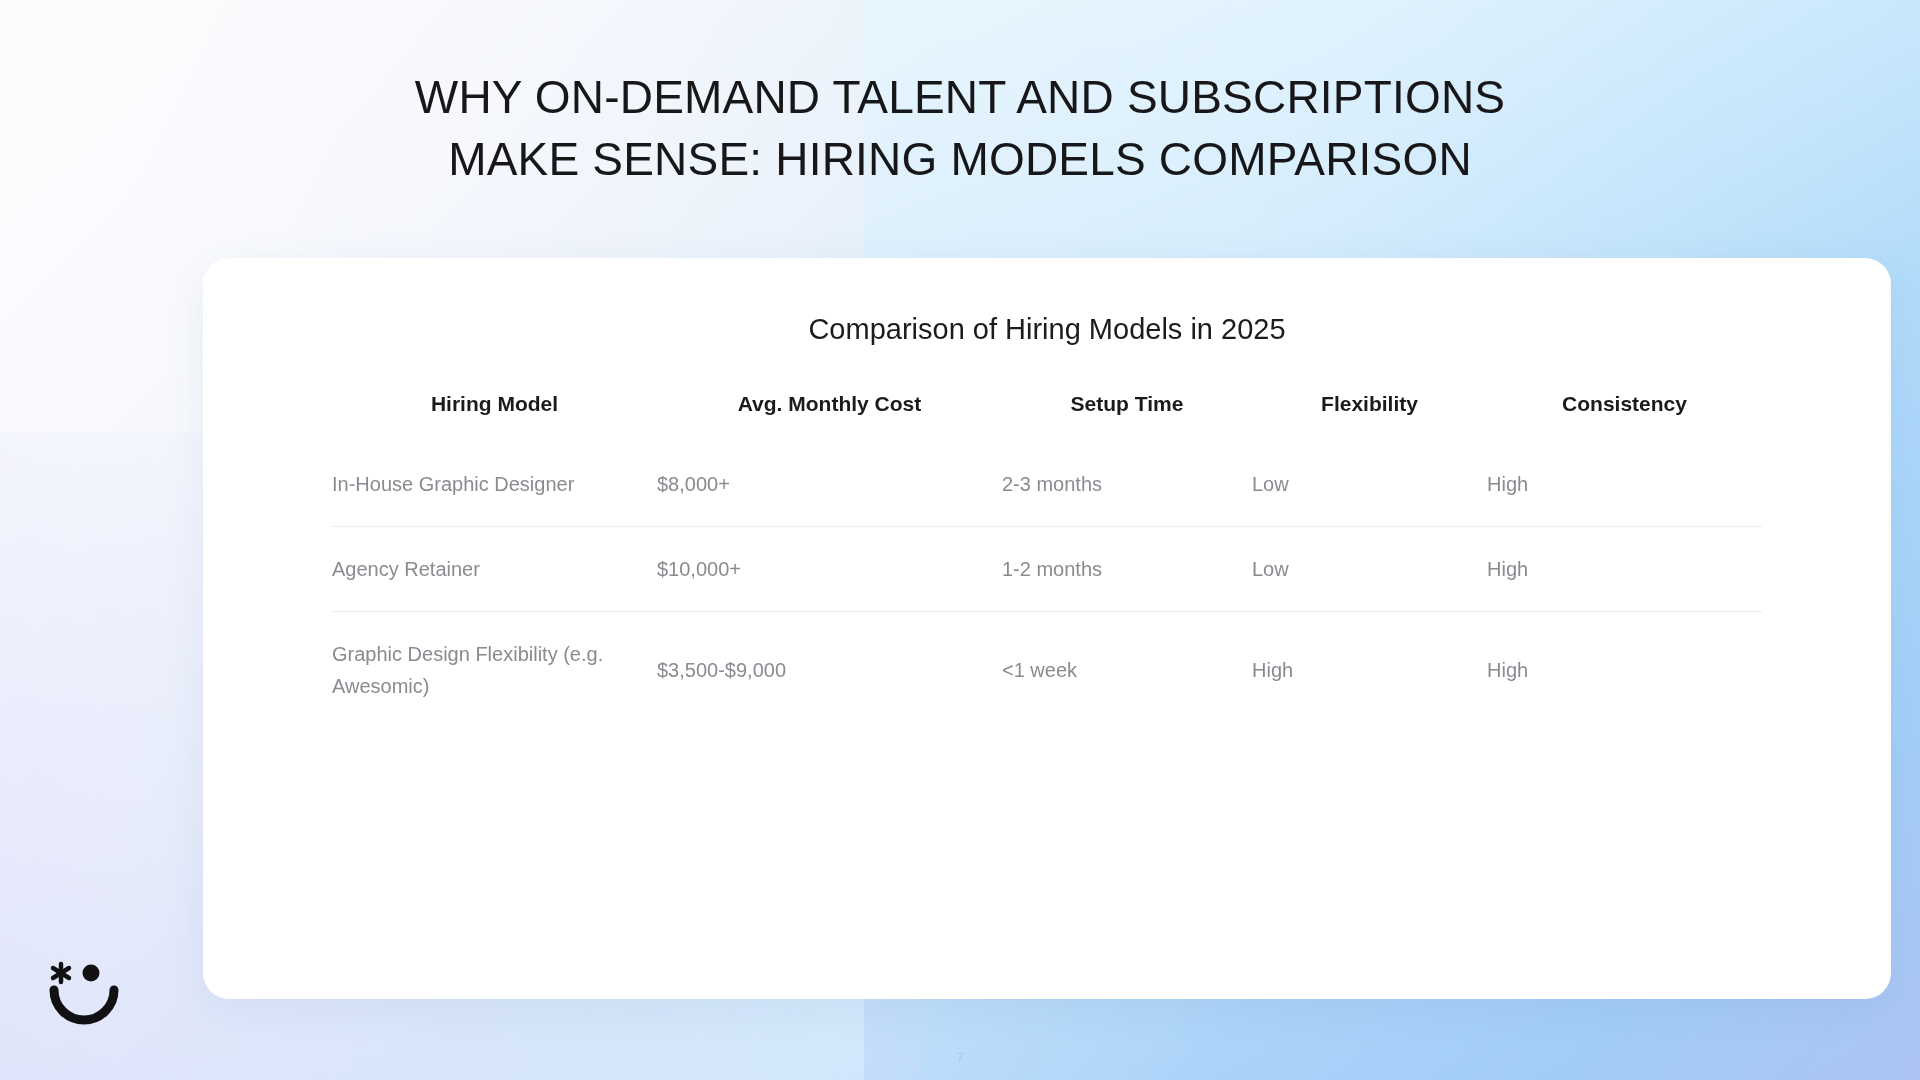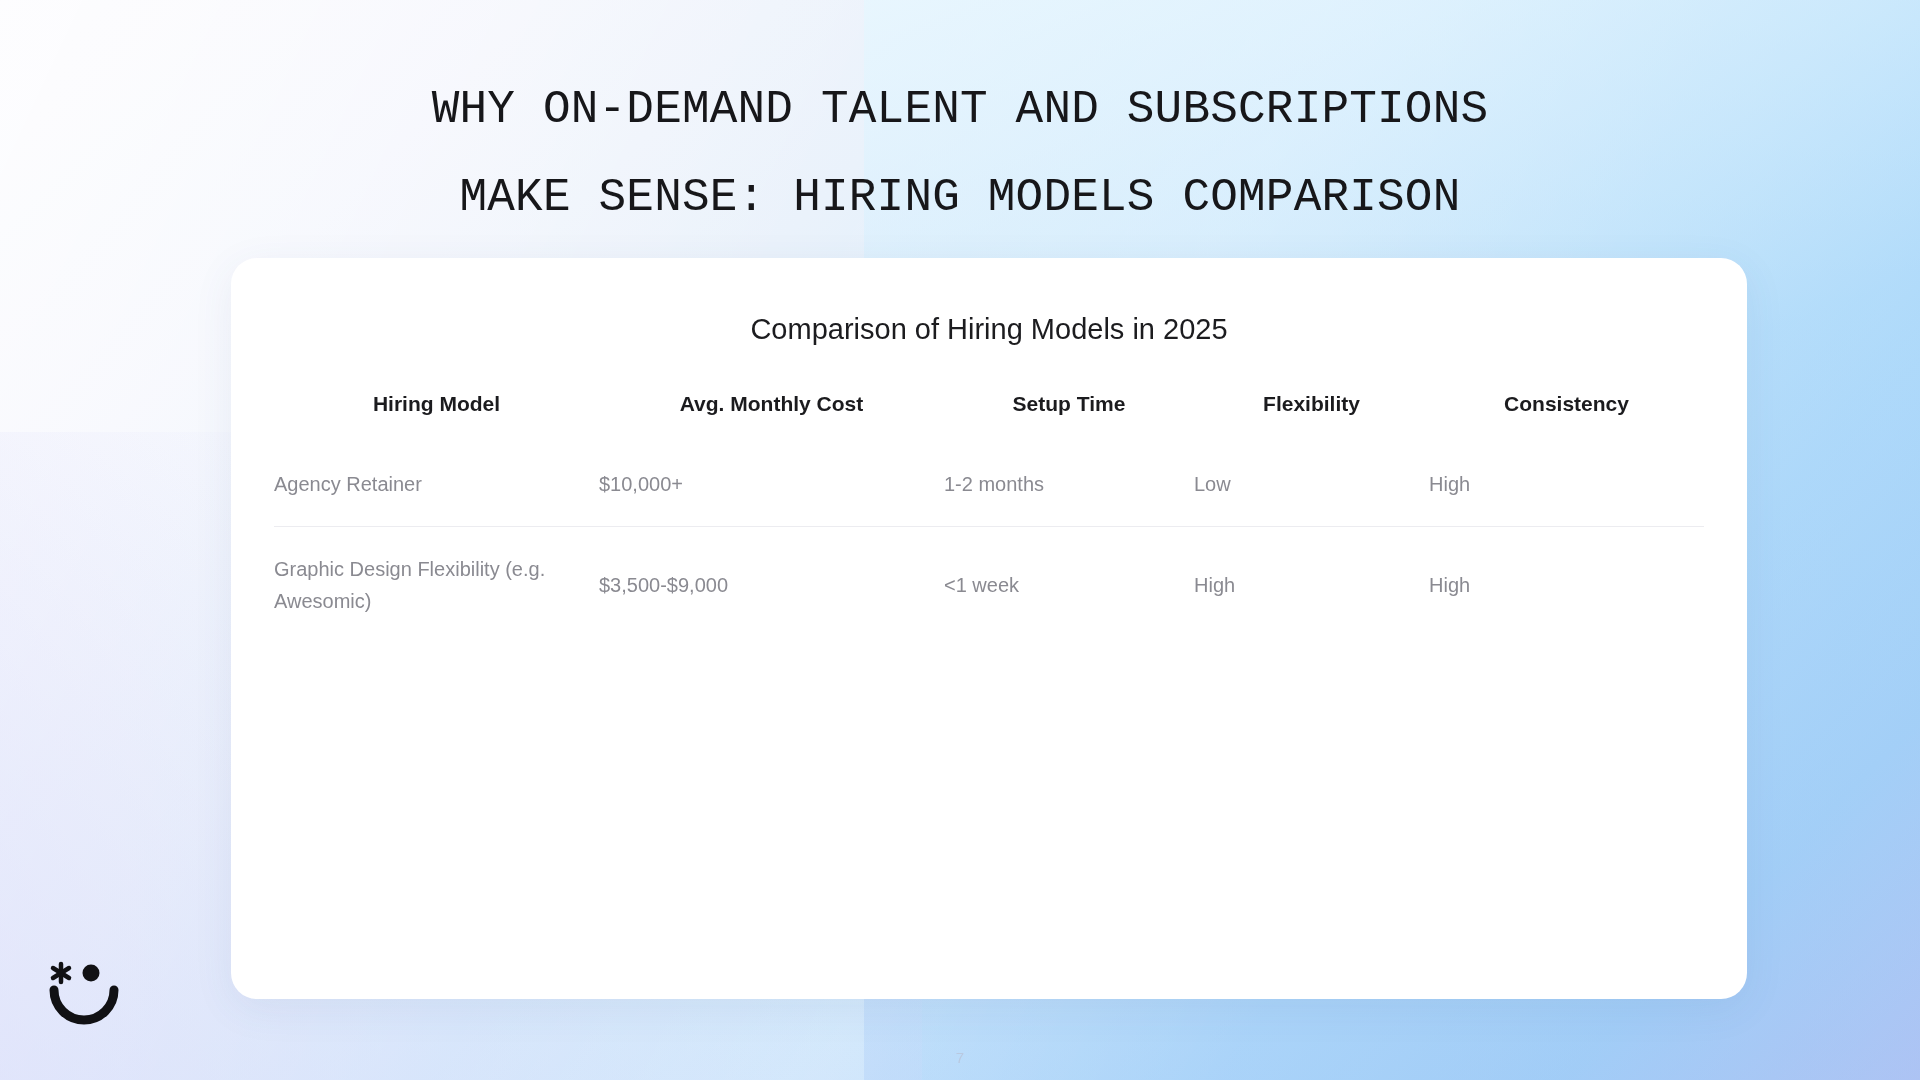--- a/index.html
+++ b/index.html
@@ -32,37 +32,35 @@
   }
 
   .slide-title {
     position: absolute;
     top: 66px;
     left: 0;
     width: 100%;
     text-align: center;
     color: #17171a;
     font-size: 46px;
-    line-height: 88px;
+    line-height: 62px;
     letter-spacing: 0.2px;
     font-weight: 400;
     white-space: pre-line;
-    font-family: Liberation Mono, monospace;
   }
 
   .card {
     position: absolute;
     left: 203px;
     top: 258px;
-    width: 1516px;
+    width: 1688px;
     height: 741px;
     background: #ffffff;
     border-radius: 26px;
     box-shadow: 0 10px 40px rgba(60, 90, 140, 0.08);
-    margin-left: 28px;
   }
 
   .card-title {
     text-align: center;
     font-size: 29px;
     color: #1c1c1f;
     margin-top: 55px;
     font-weight: 400;
   }
 
@@ -140,20 +138,27 @@
       <tr>
         <th>Hiring Model</th>
         <th>Avg. Monthly Cost</th>
         <th>Setup Time</th>
         <th>Flexibility</th>
         <th>Consistency</th>
       </tr>
     </thead>
     <tbody>
       <tr>
+        <td>In-House Graphic Designer</td>
+        <td>$8,000+</td>
+        <td>2-3 months</td>
+        <td>Low</td>
+        <td>High</td>
+      </tr>
+      <tr>
         <td>Agency Retainer</td>
         <td>$10,000+</td>
         <td>1-2 months</td>
         <td>Low</td>
         <td>High</td>
       </tr>
       <tr>
         <td>Graphic Design Flexibility (e.g. Awesomic)</td>
         <td>$3,500-$9,000</td>
         <td>&lt;1 week</td>

